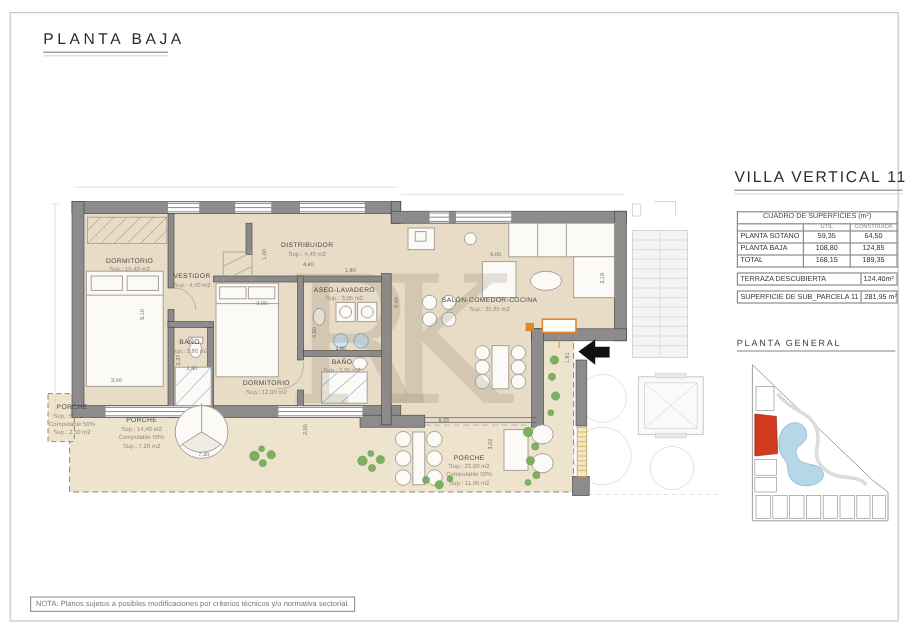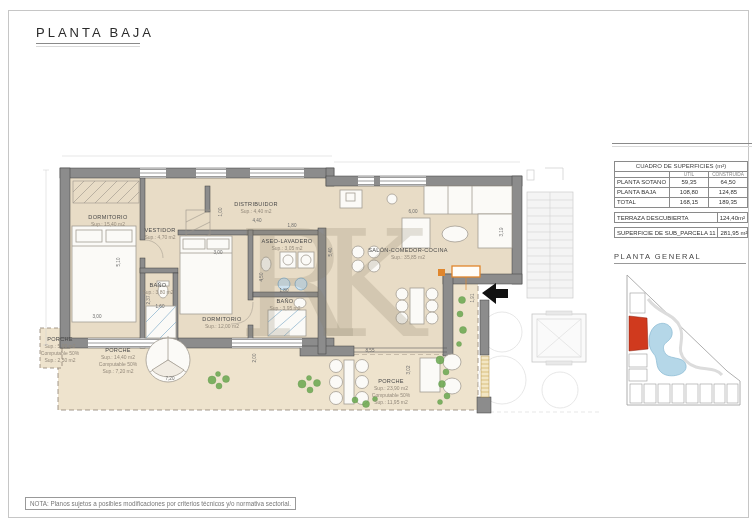--- a/index.html
+++ b/index.html
@@ -14,21 +14,21 @@
   .panel{position:absolute;left:612px;top:140px;width:140px;}
   .panel-title{font-size:13px;letter-spacing:1.5px;color:#2b2b2b;text-align:center;white-space:nowrap;}
   .sup-table{width:134px;border-collapse:collapse;margin:14px 0 0 2px;font-size:6px;color:#333;}
   .sup-table td{border:1px solid #8a8a8a;padding:1px 2px;line-height:1.15;}
   .sup-table .t-title td{text-align:center;font-size:6px;color:#444;}
   .sup-table .t-head td{text-align:center;font-size:4.8px;color:#888;padding:0 1px;}
   .sup-table .num{text-align:center;width:34px;}
   .line-box{display:flex;align-items:stretch;border:1px solid #8a8a8a;margin:4px 0 0 2px;width:132px;font-size:6px;}
   .lb-label{flex:1;padding:1.5px 2px;white-space:nowrap;}
   .lb-value{border-left:1px solid #8a8a8a;padding:1.5px 2px;white-space:nowrap;}
-  .siteplan-title{font-size:7.5px;letter-spacing:1.5px;color:#444;margin:14px 0 0 2px;}
+  .siteplan-title{font-size:7.5px;letter-spacing:1.5px;color:#444;margin:28px 0 0 2px;}
   .siteplan-under{width:132px;height:1px;border-top:1px solid #999;margin:2px 0 0 2px;}
   
   .note-box{position:absolute;left:25px;top:497px;border:1px solid #999;padding:2px 4px;
             font-size:6.3px;color:#777;background:#fff;white-space:nowrap;}
   
   .rname{font-family:"Liberation Sans",sans-serif;font-size:5.6px;fill:#4a4a4a;letter-spacing:.3px;}
   .rsup{font-family:"Liberation Sans",sans-serif;font-size:5px;fill:#948a7c;}
   .dim{font-family:"Liberation Sans",sans-serif;font-size:4.6px;fill:#6b6b6b;}
   .wm{font-family:"DejaVu Serif","Liberation Serif",serif;font-size:148px;fill:rgba(138,127,106,0.22);letter-spacing:-34px;}
   svg{display:block;}
@@ -351,20 +351,21 @@
   <g stroke="#cfcfcf" stroke-width="0.5">
     <line x1="46" y1="170" x2="46" y2="345"></line>
     <line x1="43" y1="170" x2="49" y2="170"></line>
       <line x1="43" y1="345" x2="49" y2="345"></line>
     <line x1="62" y1="156" x2="332" y2="156"></line>
     <line x1="334" y1="162" x2="520" y2="162"></line>
   </g>
 </svg>
 
 <div class="panel">
+  <div class="panel-title">VILLA VERTICAL 11</div>
   <div class="dbl-under"></div>
 
   <table class="sup-table">
     <tbody>
         <tr class="t-title">
       <td colspan="3">CUADRO DE SUPERFICIES (m²)</td>
     </tr>
     <tr class="t-head">
       <td></td>
       <td class="num">UTIL</td>

